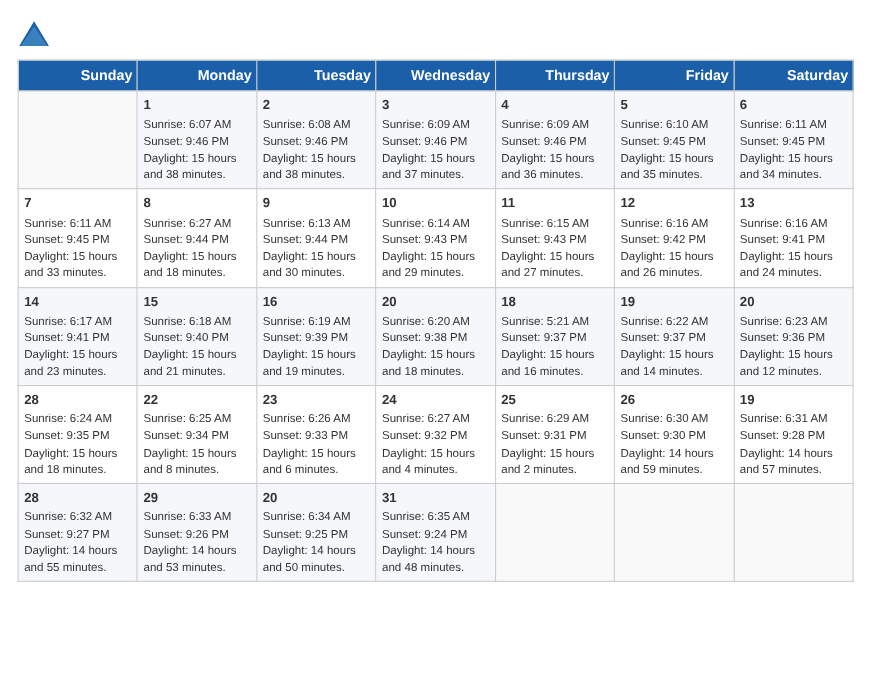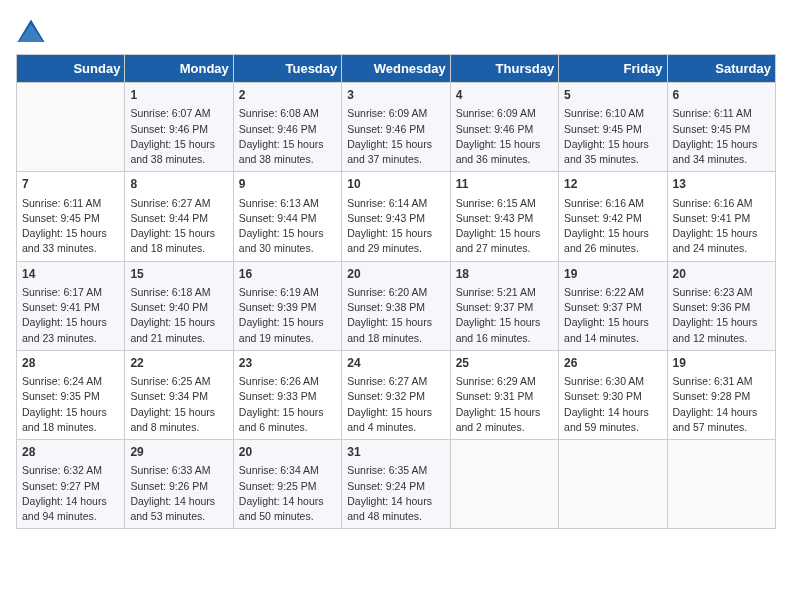--- a/index.html
+++ b/index.html
@@ -308,21 +308,21 @@
           <div>Daylight: 14 hours</div>
           <div>and 57 minutes.</div>
         </td>
       </tr>
       <tr>
         <td>
           <span class="day-num">28</span>
           <div>Sunrise: 6:32 AM</div>
           <div>Sunset: 9:27 PM</div>
           <div>Daylight: 14 hours</div>
-          <div>and 94 minutes.</div>
+          <div>and 55 minutes.</div>
         </td>
         <td>
           <span class="day-num">29</span>
           <div>Sunrise: 6:33 AM</div>
           <div>Sunset: 9:26 PM</div>
           <div>Daylight: 14 hours</div>
           <div>and 53 minutes.</div>
         </td>
         <td>
           <span class="day-num">20</span>

